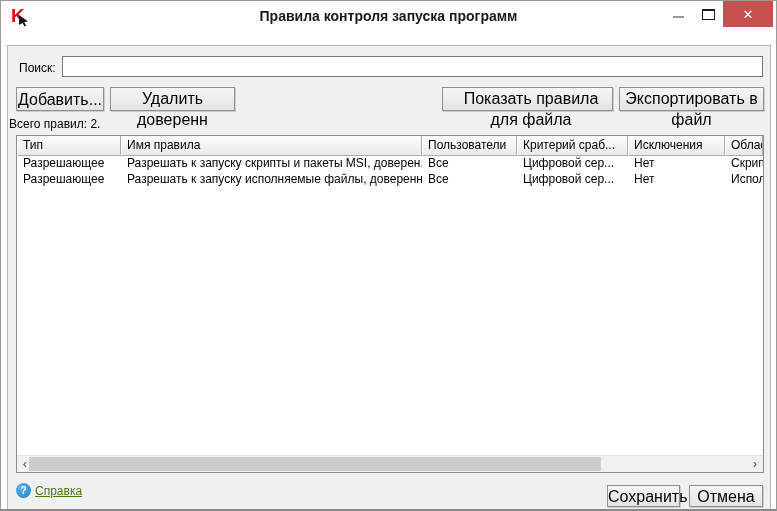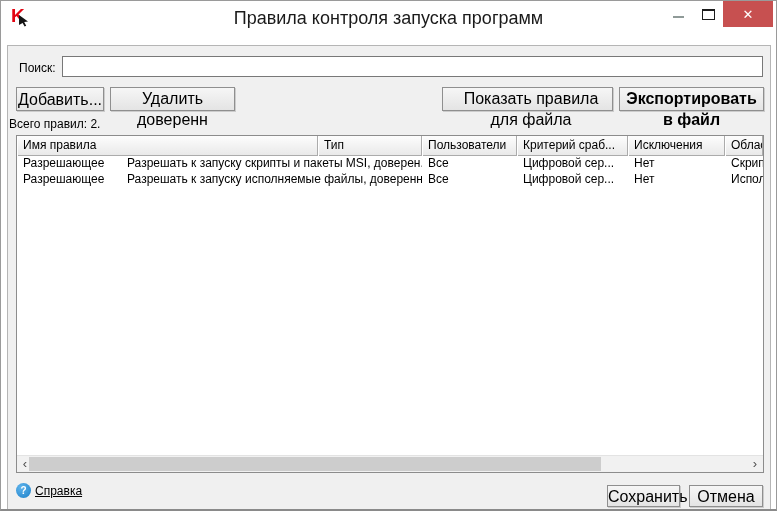--- a/index.html
+++ b/index.html
@@ -6,61 +6,61 @@
   html,body { width:777px; height:511px; }
   body { font-family:"Liberation Sans","DejaVu Sans",sans-serif; font-size:12px; color:#000; background:#fff; }
 
   .window { position:relative; width:777px; height:511px; background:#fff; border:1px solid #9a9a9a; border-bottom:2px solid #8a8a8a; overflow:hidden; }
 
   
   .titlebar { position:absolute; left:0; top:0; width:100%; height:31px; background:#fff; }
   .logo { position:absolute; left:10px; top:4px; width:22px; height:22px; }
   .logo .k { position:absolute; left:0; top:0; font-size:19px; font-weight:bold; color:#e30613; font-family:"Liberation Sans",sans-serif; }
   .logo svg { position:absolute; left:8px; top:10px; }
-  .win-title { position:absolute; left:0; top:7px; width:100%; text-align:center; font-size:18px; color:#1a1a1a; }
+  .win-title { position:absolute; left:0; top:7px; width:100%; text-align:center; font-size:14px; color:#1a1a1a;font-weight:bold; }
   .controls { position:absolute; right:3px; top:0; height:26px; display:flex; }
   .ctl { display:flex; align-items:center; justify-content:center; cursor:default; }
   .ctl.min { width:30px; height:26px; }
   .ctl.min .dash { width:11px; height:2px; background:#8f9a98; margin-top:6px; }
   .ctl.max { width:30px; height:26px; }
   .ctl.max .box { width:13px; height:11px; border:1px solid #1c1c1c; border-top-width:2px; }
   .ctl.close { width:50px; height:26px; background:#c75050; color:#fff; font-size:13px; font-weight:bold; }
 
   
   .body-panel { position:absolute; left:6px; top:31px; width:764px; height:505px; background:#f0f0f0; border:1px solid #b5b5b5;margin-top:13px; }
 
   .search-label { position:absolute; left:11px; top:15px; }
   .search-input { position:absolute; left:54px; top:10px; width:701px; height:21px; border:1px solid #787878; background:#fff; font-family:inherit; font-size:12px; padding:0 4px; outline:none; }
 
   .btn { position:absolute; height:24px; background:linear-gradient(#f6f6f6,#e4e4e4); border:1px solid #8f8f8f; box-shadow:1px 1px 0 rgba(0,0,0,0.15); font-family:inherit; font-size:16px; color:#000; text-align:center; line-height:21px; cursor:default; }
   .btn-add { left:8px; top:41px; width:88px; }
   .btn-del { left:102px; top:41px; width:125px; }
   .btn-show { left:434px; top:41px; width:171px;padding-left:7px; }
-  .btn-export { left:611px; top:41px; width:145px;font-weight:bold; }
+  .btn-export { left:611px; top:41px; width:145px; }
 
   .summary { position:absolute; left:1px; top:71px; }
 
   
   .table { position:absolute; left:8px; top:89px; width:748px; height:338px; background:#fff; border:1px solid #8c8c8c; }
   .thead { position:absolute; left:0; top:0; right:0; height:20px; display:flex; background:linear-gradient(#fdfdfd,#e9e9e9); border-bottom:1px solid #ababab; }
   .th { flex:none; height:20px; line-height:19px; padding-left:6px; overflow:hidden; white-space:nowrap; border-right:1px solid #ababab; box-shadow:inset 1px 0 0 #ffffff; }
   .tbody { position:absolute; left:0; top:20px; right:0; bottom:17px; overflow:hidden; background:#fff; }
   .tr { display:flex; height:16px; line-height:15px; }
   .td { flex:none; padding-left:6px; overflow:hidden; white-space:nowrap; }
   .c0 { width:104px; } .c1 { width:301px; } .c2 { width:95px; } .c3 { width:111px; } .c4 { width:97px; } .c5 { width:38px; flex:1 1 auto; }
 
   
   .hscroll { position:absolute; left:0; right:0; bottom:0; height:17px; background:#f1f1f1; border-top:1px solid #e3e3e3; }
   .harrow { position:absolute; top:0; width:16px; height:16px; color:#4f4f4f; font-size:13px; line-height:15px; text-align:center; }
   .harrow.left { left:0; } .harrow.right { right:0; }
   .hthumb { position:absolute; left:12px; top:1px; width:572px; height:14px; background:#cdcdcd; }
 
   
   .help-icon { position:absolute; left:8px; top:437px; width:15px; height:15px; border-radius:50%; background:radial-gradient(circle at 35% 30%, #5fb4ec, #1b7fc8); color:#fff; font-size:10px; font-weight:bold; text-align:center; line-height:15px; cursor:pointer; }
-  .help-link { position:absolute; left:27px; top:438px; color:#000000; text-decoration:underline; cursor:pointer; }
+  .help-link { position:absolute; left:27px; top:438px; color:#4d7c0f; text-decoration:underline; cursor:pointer; }
   .btn-save { left:599px; top:439px; width:73px; height:22px; }
   .btn-cancel { left:681px; top:439px; width:74px; height:22px; }
 </style>
 </head>
 <body>
 
 <div class="window">
 
   <div class="titlebar">
     <div class="logo">
@@ -90,22 +90,22 @@
 
     <button class="btn btn-add">Добавить...</button>
     <button class="btn btn-del">Удалить доверенн</button>
     <button class="btn btn-show">Показать правила для файла</button>
     <button class="btn btn-export">Экспортировать в файл</button>
 
     <div class="summary">Всего правил: 2.</div>
 
     <div class="table">
       <div class="thead">
+        <div class="th c0">Тип</div>
         <div class="th c1">Имя правила</div>
-        <div class="th c0">Тип</div>
         <div class="th c2">Пользователи</div>
         <div class="th c3">Критерий сраб...</div>
         <div class="th c4">Исключения</div>
         <div class="th c5">Область</div>
       </div>
       <div class="tbody">
         <div class="tr">
           <div class="td c0">Разрешающее</div>
           <div class="td c1">Разрешать к запуску скрипты и пакеты MSI, доверен...</div>
           <div class="td c2">Все</div>

